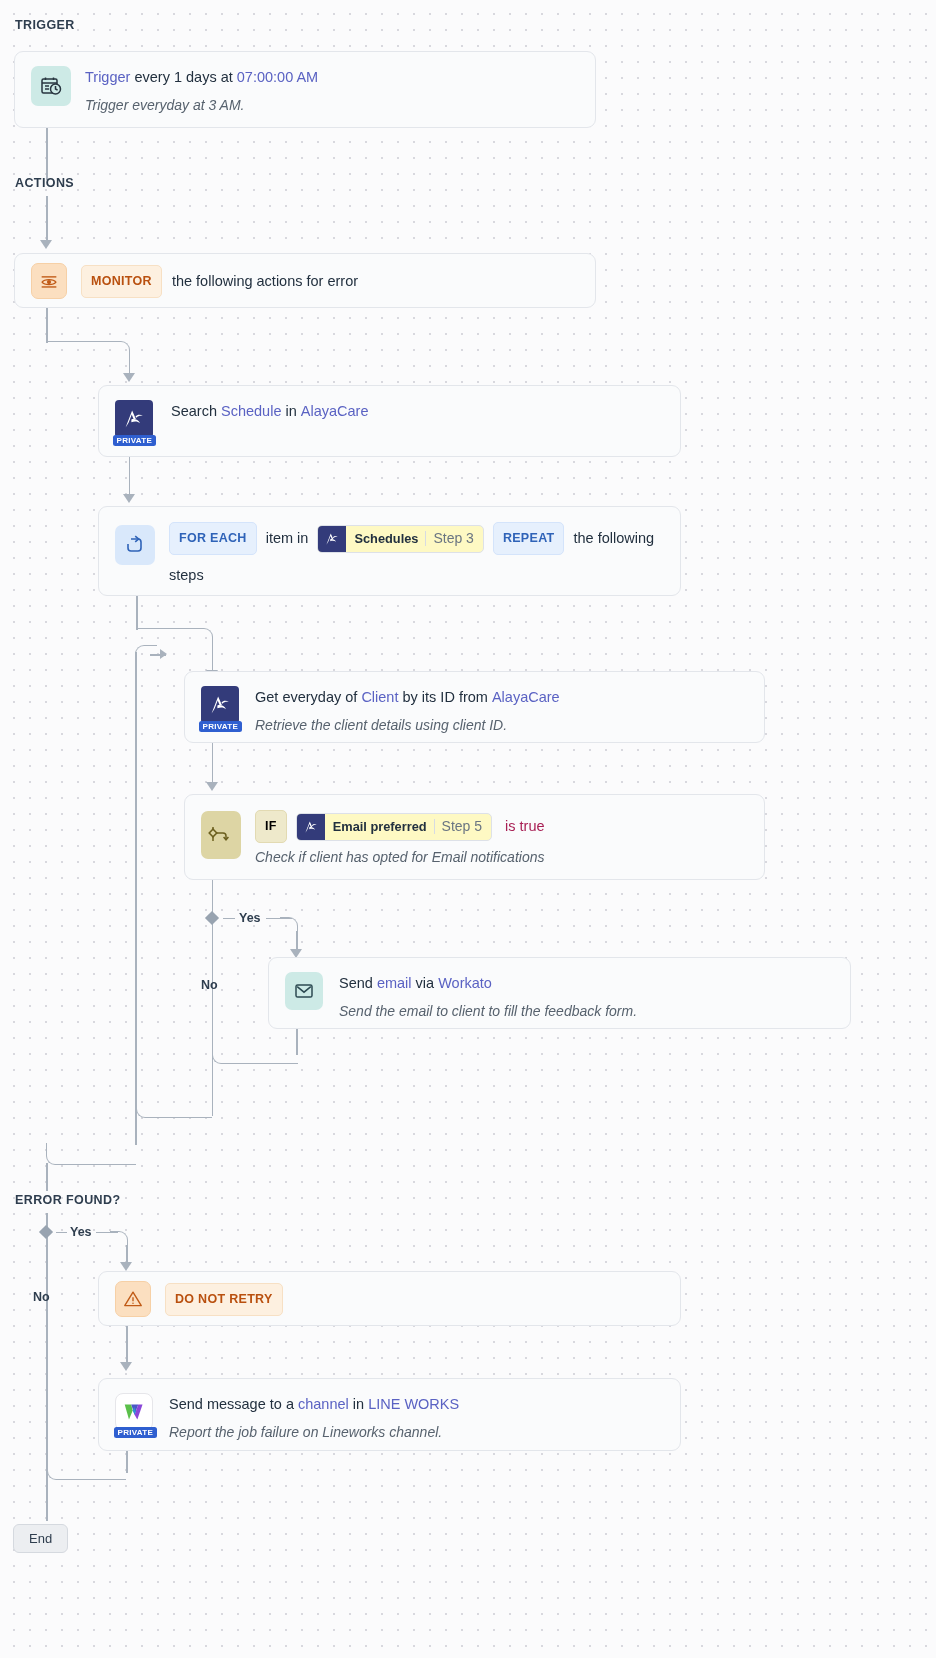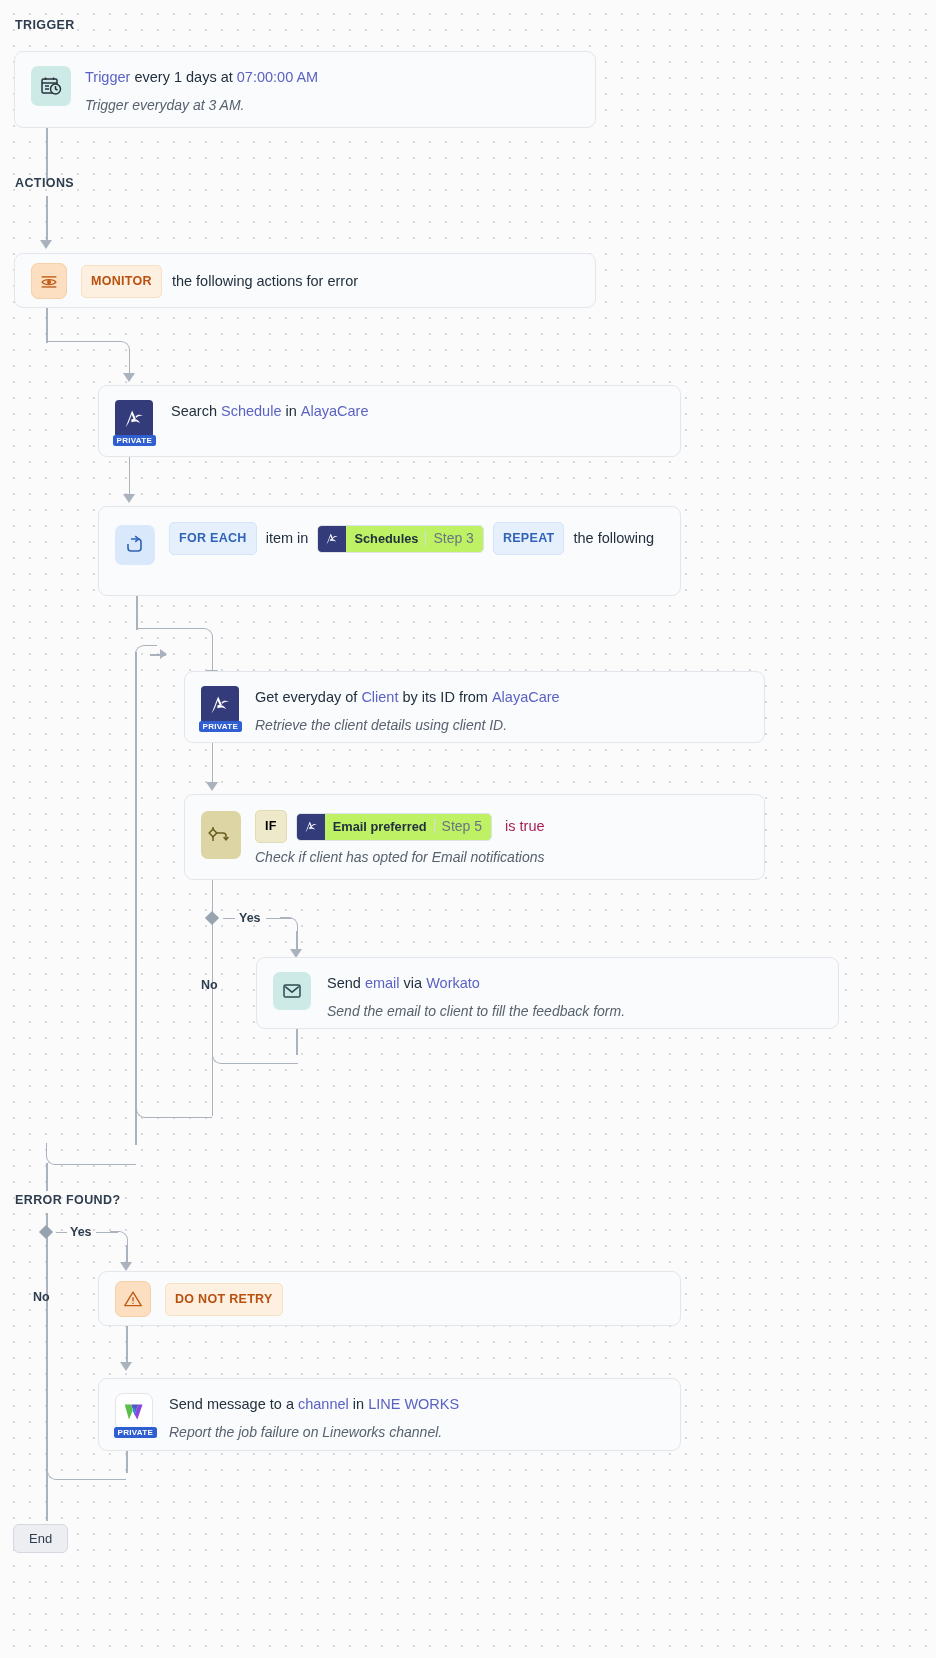--- a/index.html
+++ b/index.html
@@ -89,21 +89,21 @@
   .chip.orange { background: #fdf0e0; color: #b9500f; border: 1px solid #f7e0c4; }
   .chip.blue   { background: #e6f0fd; color: #2f63b8; border: 1px solid #d4e4fb; }
   .chip.khaki  { background: #eee9cb; color: #000000; border: 1px solid #e2dab2; }
 
   
   .datapill {
     display: inline-flex;
     align-items: stretch;
     border: 1px solid #dde1e8;
     border-radius: 5px;
-    background: #bef264;
+    background: #fef9c3;
     overflow: hidden;
     height: 28px;
     vertical-align: middle;
   }
   .datapill .pill-icon {
     width: 28px;
     background: #333b7a;
     display: flex; align-items: center; justify-content: center;
     flex: 0 0 28px;
   }
@@ -292,20 +292,23 @@
             <path d="M18.4 14.6 C20.5 12.6, 23 12.2, 25.4 12.8 C22.8 10.6, 19.6 11, 17.6 13.2 Z" fill="#ffffff"></path>
           </svg>
         </span>
         <span class="pill-label">Schedules</span>
         <span class="pill-sep"></span>
         <span class="pill-step">Step 3</span>
       </span>
       <span class="chip blue">REPEAT</span>
       <span class="t">the following</span>
     </div>
+    <div class="line1" style="margin-top:10px;">
+      <span class="t">steps</span>
+    </div>
   </div>
 </div>
 
 <div class="vline" style="left:136px; top:596px; height:34px;"></div>
 <div class="elbow-down-right" style="left:136px; top:628px; width:77px; height:20px;"></div>
 <div class="vline" style="left:211.5px; top:645px; height:27px;"></div>
 <div class="arrow" style="left:206px; top:670px;"></div>
 
 <div class="vline" style="left:135px; top:652px; height:473px;"></div>
 <div class="elbow-down-left" style="left:135px; top:645px; width:22px; height:14px;"></div>
@@ -370,21 +373,21 @@
 <div class="diamond" style="left:207px; top:913px;"></div>
 <div class="dash" style="left:223px; top:917.5px; width:12px;"></div>
 <div class="branch-label" style="left:239px; top:911px;">Yes</div>
 <div class="hline" style="left:266px; top:917.5px; width:26px;"></div>
 <div class="elbow-down-right" style="left:280px; top:917px; width:18px; height:16px;"></div>
 <div class="vline" style="left:296px; top:931px; height:20px;"></div>
 <div class="arrow" style="left:290px; top:949px;"></div>
 
 <div class="branch-label" style="left:201px; top:978px;">No</div>
 
-<div class="card" style="left:256px; top:957px; width:583px; height:72px;">
+<div class="card" style="left:268px; top:957px; width:583px; height:72px;">
   <div class="icon-box teal" style="width:38px;height:38px;flex:0 0 38px;margin-right:16px;">
     <svg width="24" height="24" viewBox="0 0 24 24" fill="none" stroke="#2c4a52" stroke-width="1.5">
       <rect x="4" y="6" width="16" height="12" rx="1.6"></rect>
       <polyline points="5.2,7.6 12,13.2 18.8,7.6"></polyline>
     </svg>
   </div>
   <div class="card-body">
     <div class="line1">
       <span class="t">Send </span>
         <span class="link t">email</span>

